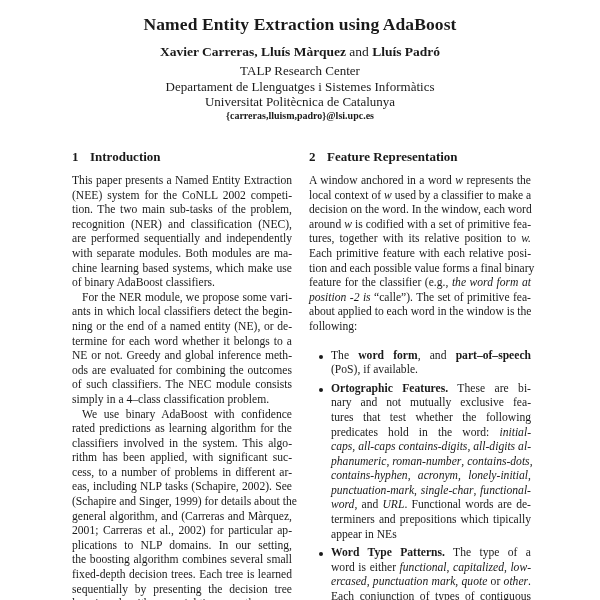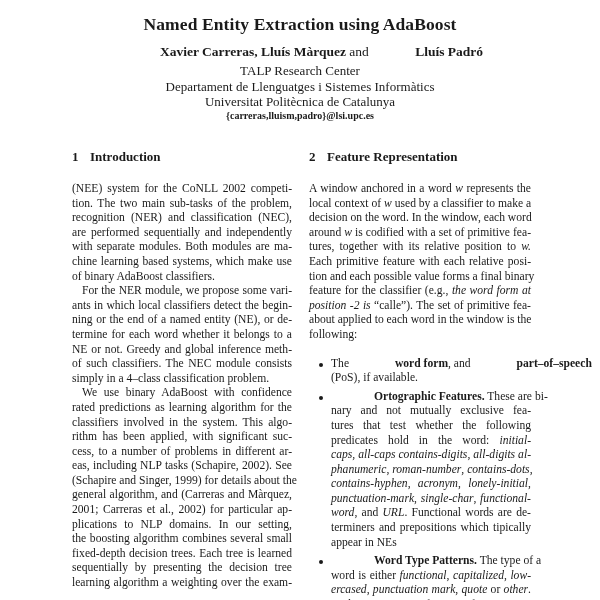--- a/index.html
+++ b/index.html
@@ -25,73 +25,75 @@
   }
   .email {
     position: absolute; left: 0; width: 600px; top: 110px; text-align: center;
     font-family: Liberation Serif, serif; font-size: 10px; font-weight: bold;
   }
   .col { position: absolute; top: 148px; }
   .col.left { left: 72px; width: 220px; }
   .col.right { left: 309px; width: 222px; }
   .sec-head {
     font-family: "Liberation Serif", serif; font-weight: bold; font-size: 13px;
-    height: 18px; line-height: 18px; margin-bottom: 16px;
+    height: 18px; line-height: 18px; margin-bottom: 8px;
   }
   .sec-head .num { display: inline-block; width: 18px; }
   .line {
     font-family: "Liberation Serif", serif; font-size: 11.6px;
     height: 14.6px; line-height: 14.6px; white-space: nowrap;
     text-align: justify; text-align-last: justify; overflow: visible;
   }
   .line.last { text-align-last: left; }
   .line.indent { text-indent: 10px; }
   .gap { height: 9px; }
   .bgap { height: 4px; }
   .bullet-item { position: relative; padding-left: 22px; }
   .bullet-dot {
     position: absolute; left: 10px; top: 6px; width: 4px; height: 4px;
     border-radius: 50%; background: #1a1a1a;
   }
   i { font-style: italic; }
-  b { font-weight: bold; margin-left: 43px; }
+  b { font-weight: bold; }
 </style>
 </head>
 <body>
 
 <div class="page">
 
   <div class="title">Named Entity Extraction using AdaBoost</div>
   <div class="authors">
     <b>Xavier Carreras, Lluís Màrquez</b><span> and </span><b>Lluís Padró</b>
   </div>
   <div class="affil" style="top:63px">TALP Research Center</div>
   <div class="affil" style="top:79px">Departament de Llenguatges i Sistemes Informàtics</div>
   <div class="affil" style="top:94px">Universitat Politècnica de Catalunya</div>
   <div class="email">{carreras,lluism,padro}@lsi.upc.es</div>
 
   <div class="col left">
     <div class="sec-head">
       <span class="num">1</span><span>Introduction</span>
     </div>
     <div>
+      <div class="line">This paper presents a Named Entity Extraction</div>
       <div class="line">(NEE) system for the CoNLL 2002 competi-</div>
       <div class="line">tion.  The two main sub-tasks of the problem,</div>
       <div class="line">recognition (NER) and classification (NEC),</div>
       <div class="line">are performed sequentially and independently</div>
       <div class="line">with separate modules. Both modules are ma-</div>
       <div class="line">chine learning based systems, which make use</div>
       <div class="line last">of binary AdaBoost classifiers.</div>
     </div>
     <div>
       <div class="line indent">For the NER module, we propose some vari-</div>
       <div class="line">ants in which local classifiers detect the begin-</div>
       <div class="line">ning or the end of a named entity (NE), or de-</div>
       <div class="line">termine for each word whether it belongs to a</div>
       <div class="line">NE or not. Greedy and global inference meth-</div>
+      <div class="line">ods are evaluated for combining the outcomes</div>
       <div class="line">of such classifiers.  The NEC module consists</div>
       <div class="line last">simply in a 4–class classification problem.</div>
     </div>
     <div>
       <div class="line indent">We use binary AdaBoost with confidence</div>
       <div class="line">rated predictions as learning algorithm for the</div>
       <div class="line">classifiers involved in the system.  This algo-</div>
       <div class="line">rithm has been applied, with significant suc-</div>
       <div class="line">cess, to a number of problems in different ar-</div>
       <div class="line">eas, including NLP tasks (Schapire, 2002). See</div>

